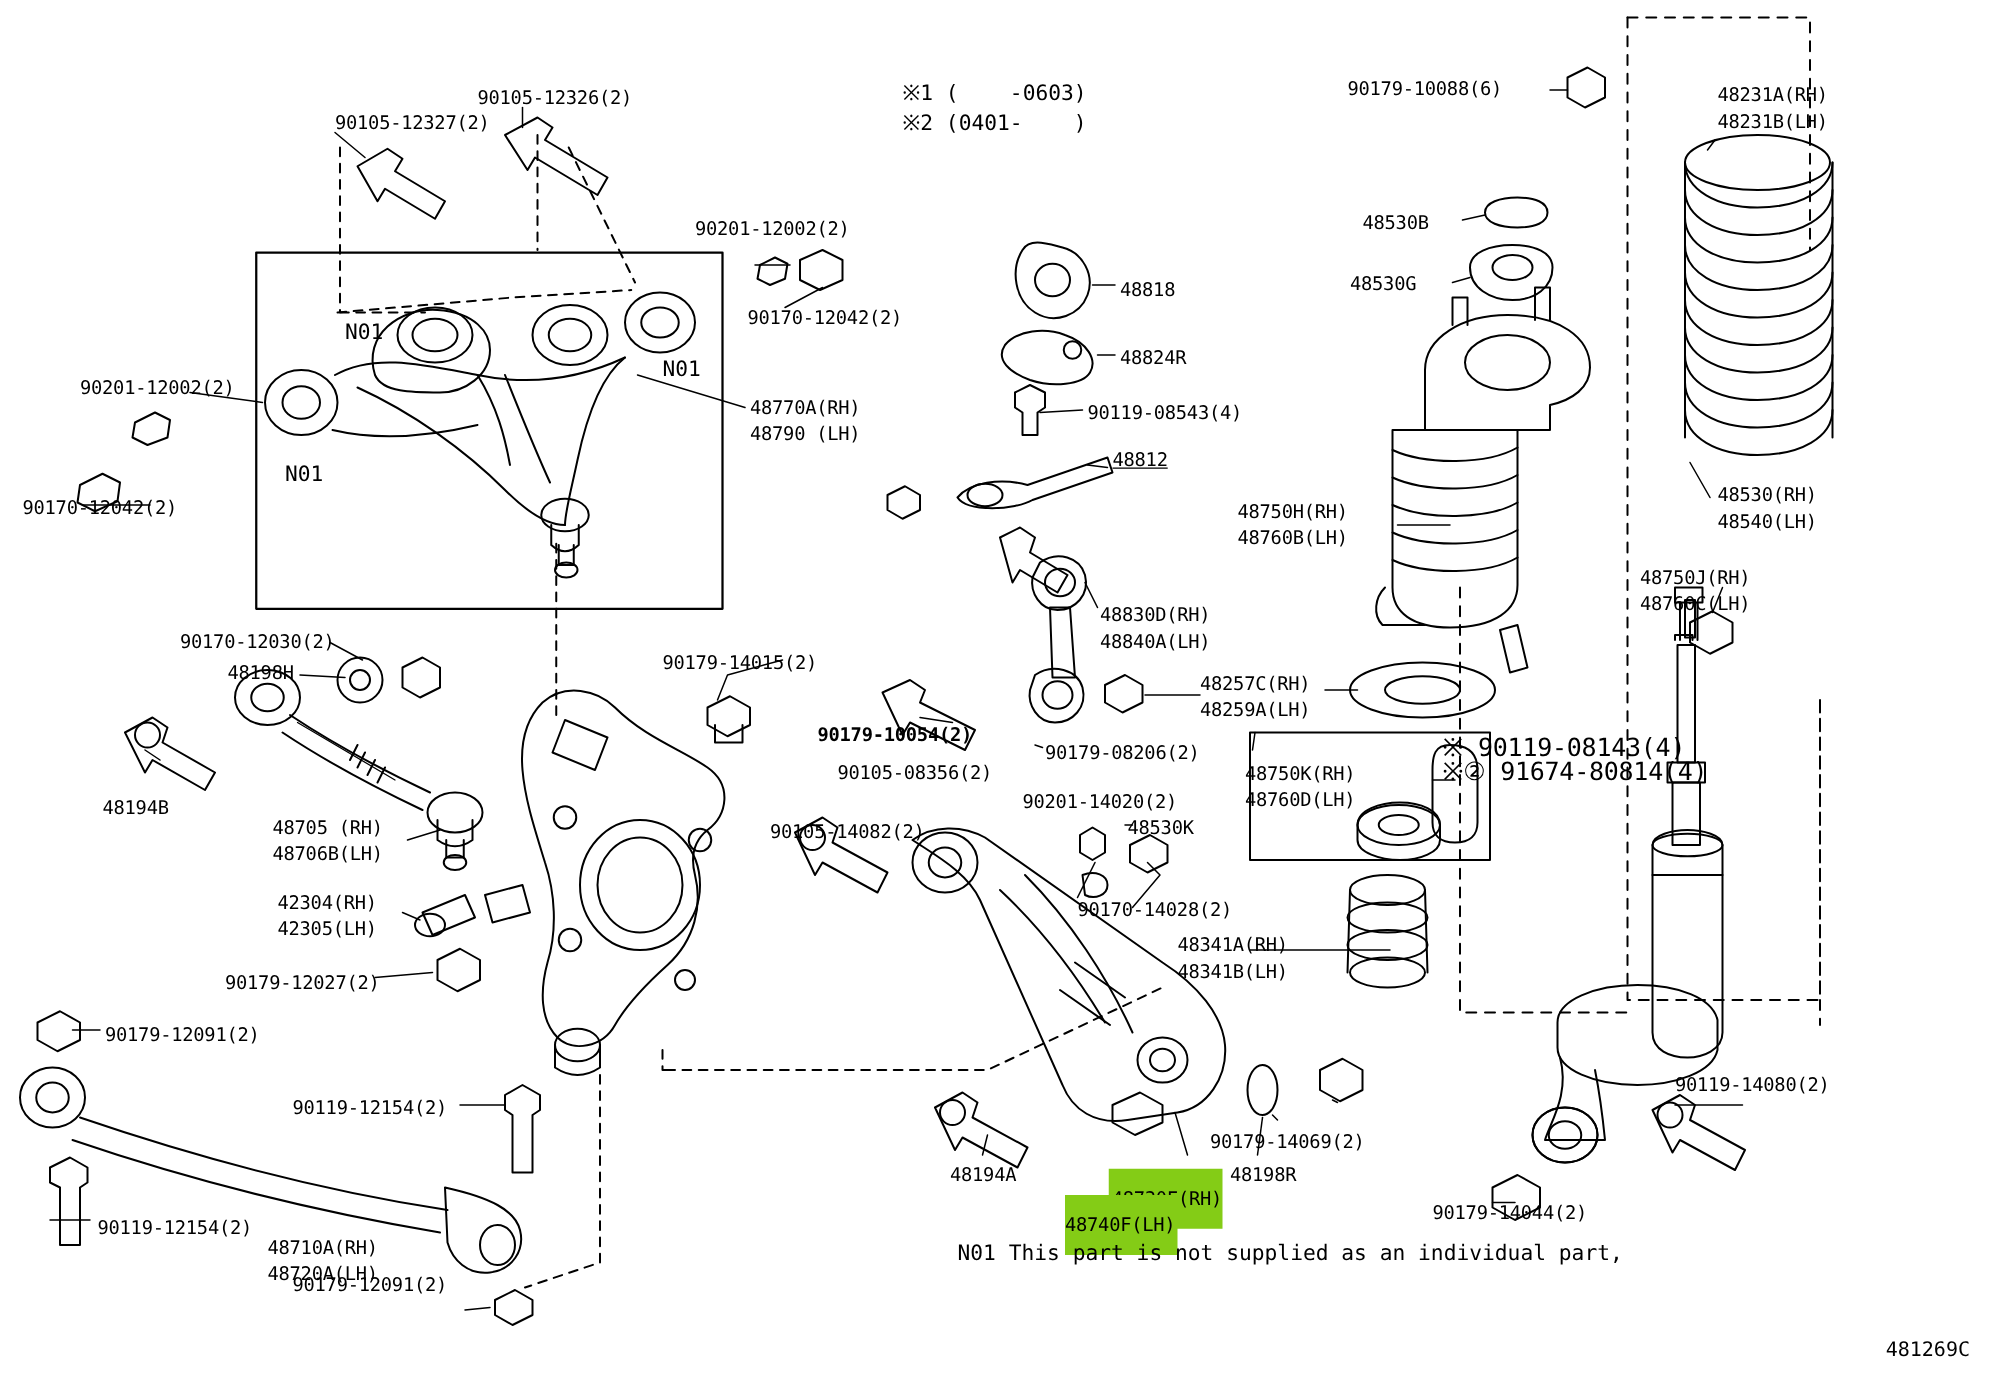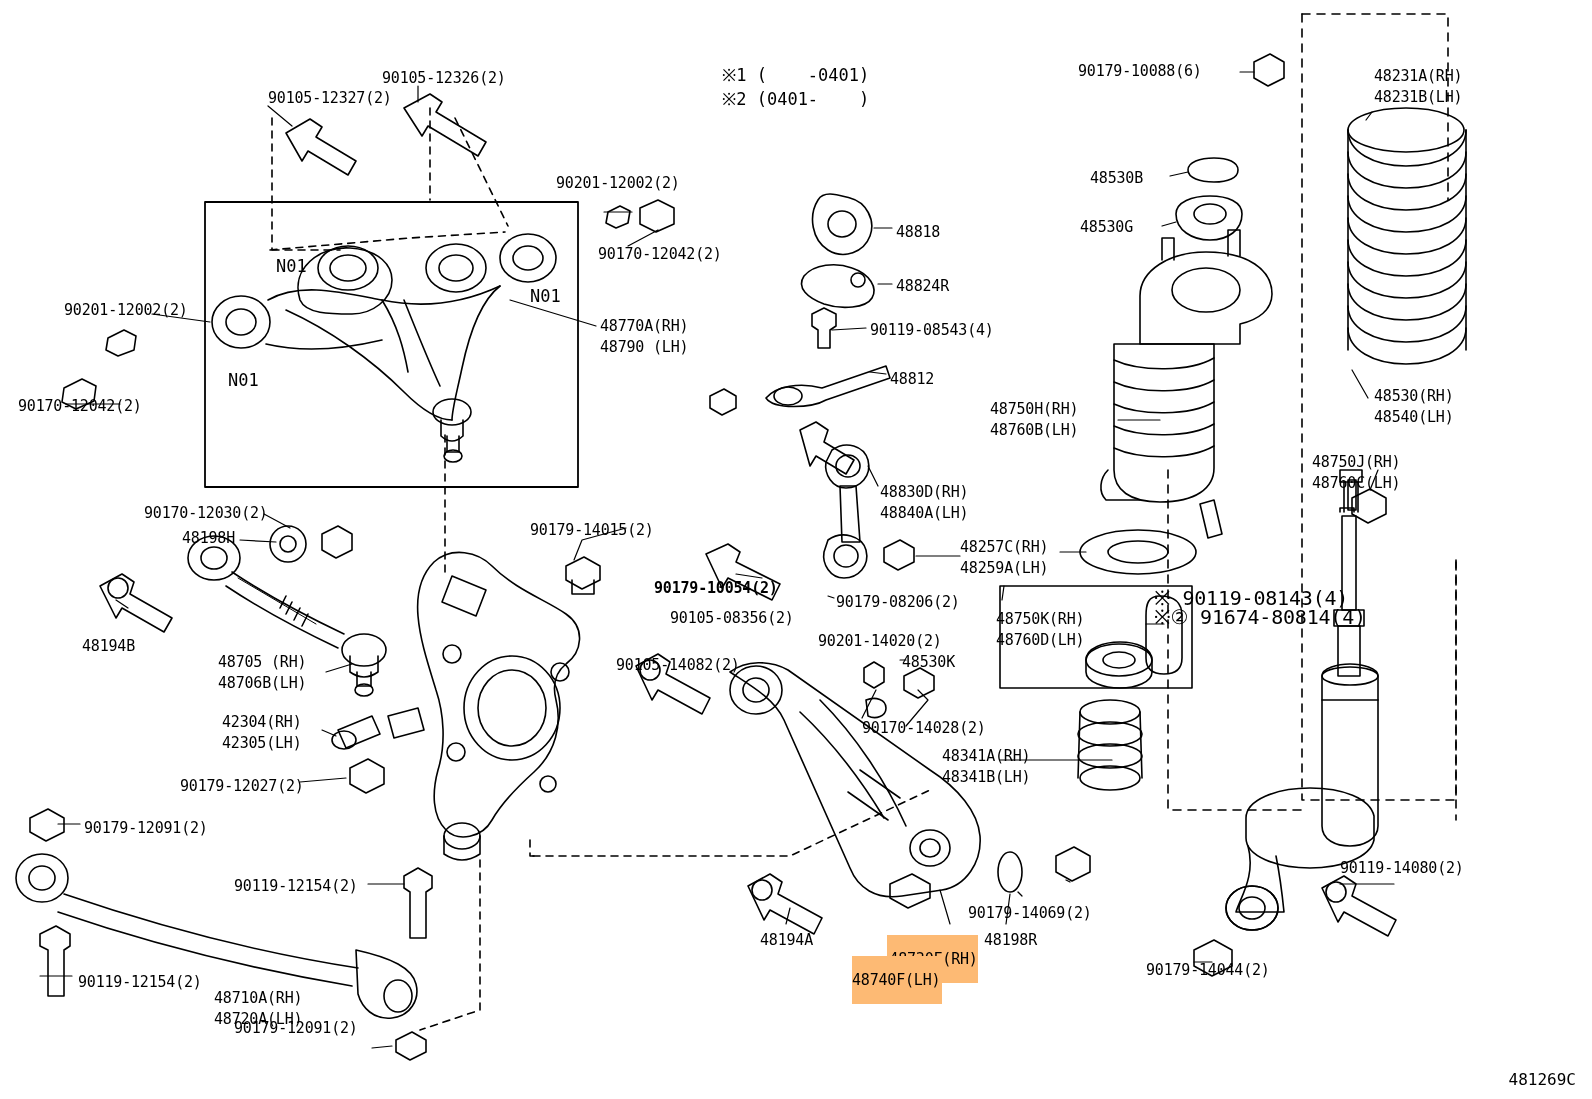--- a/index.html
+++ b/index.html
@@ -2,21 +2,21 @@
 <html><head>
 <meta charset="utf-8">
 <style>
   html,body{margin:0;padding:0;background:#ffffff;}
   body{width:1592px;height:1099px;position:relative;overflow:hidden;
        font-family:"DejaVu Sans Mono","Liberation Mono",monospace;color:#000;}
   #stage{position:absolute;left:0;top:0;width:1592px;height:1099px;}
   svg.art{position:absolute;left:0;top:0;width:1592px;height:1099px;pointer-events:none;}
   .lbl{position:absolute;font-size:15px;line-height:21px;white-space:pre;letter-spacing:-0.2px;}
   .lbl.sm{font-size:20px;line-height:19px;}
-  .hl{background:#fdba74;padding:15px 2px;}
+  .hl{background:#84cc16;padding:15px 2px;}
   .note{position:absolute;font-size:17px;line-height:23px;white-space:pre;}
   .code{position:absolute;font-size:16px;right:16px;bottom:10px;}
   .n01{position:absolute;font-size:17px;}
 </style>
 </head>
 <body>
 
 <div id="stage">
 
   <svg class="art" viewBox="0 0 1592 1099">
@@ -285,39 +285,39 @@
       <path d="M1368 398 L1352 370" stroke-width="1.2"></path>
       <path d="M1378 470 L1370 490" stroke-width="1.2"></path>
       <path d="M1394 884 L1340 884" stroke-width="1.2"></path>
       <path d="M940 890 L950 924" stroke-width="1.2"></path>
       <path d="M790 908 L786 924" stroke-width="1.2"></path>
       <path d="M1010 894 L1006 924" stroke-width="1.2"></path>
       <path d="M1002 600 L1004 586" stroke-width="1.2"></path>
     </g>
   </svg>
 
-  <div class="note" style="left:722px;top:64px;">※1 (    -0401)</div>
+  <div class="note" style="left:722px;top:64px;">※1 (    -0603)</div>
   <div class="note" style="left:722px;top:88px;">※2 (0401-    )</div>
 
   <div class="n01" style="left:276px;top:256px;">N01</div>
   <div class="n01" style="left:530px;top:286px;">N01</div>
   <div class="n01" style="left:228px;top:370px;">N01</div>
 
   <div class="lbl" style="left:268px;top:88px;">90105-12327(2)</div>
   <div class="lbl" style="left:382px;top:68px;">90105-12326(2)</div>
   <div class="lbl" style="left:556px;top:173px;">90201-12002(2)</div>
   <div class="lbl" style="left:598px;top:244px;">90170-12042(2)</div>
   <div class="lbl" style="left:64px;top:300px;">90201-12002(2)</div>
   <div class="lbl" style="left:18px;top:396px;">90170-12042(2)</div>
   <div class="lbl" style="left:600px;top:316px;">48770A(RH)
 48790 (LH)</div>
   <div class="lbl" style="left:896px;top:222px;">48818</div>
   <div class="lbl" style="left:896px;top:276px;">48824R</div>
   <div class="lbl" style="left:870px;top:320px;">90119-08543(4)</div>
-  <div class="lbl" style="left:890px;top:369px;">48812</div>
+  <div class="lbl" style="left:890px;top:358px;text-decoration:underline;">48812</div>
   <div class="lbl" style="left:654px;top:578px;font-weight:bold;">90179-10054(2)</div>
   <div class="lbl" style="left:880px;top:482px;">48830D(RH)
 48840A(LH)</div>
   <div class="lbl" style="left:670px;top:608px;">90105-08356(2)</div>
   <div class="lbl" style="left:836px;top:592px;">90179-08206(2)</div>
   <div class="lbl" style="left:818px;top:631px;">90201-14020(2)</div>
   <div class="lbl" style="left:902px;top:652px;">48530K</div>
   <div class="lbl" style="left:862px;top:718px;">90170-14028(2)</div>
   <div class="lbl" style="left:616px;top:655px;">90105-14082(2)</div>
   <div class="lbl" style="left:530px;top:520px;">90179-14015(2)</div>
@@ -358,15 +358,16 @@
 48760C(LH)</div>
   <div class="lbl sm" style="left:1154px;top:589px;">※ 90119-08143(4)
 ※② 91674-80814(4)</div>
   <div class="lbl" style="left:1340px;top:858px;">90119-14080(2)</div>
 
   <div class="lbl" style="left:852px;top:928px;">
     <span class="hl">48730F(RH)
 48740F(LH)</span>
   </div>
 
+  <div class="note" style="left:766px;top:992px;">N01 This part is not supplied as an individual part,</div>
 
   <div class="code">481269C</div>
 </div>
 
 </body></html>

